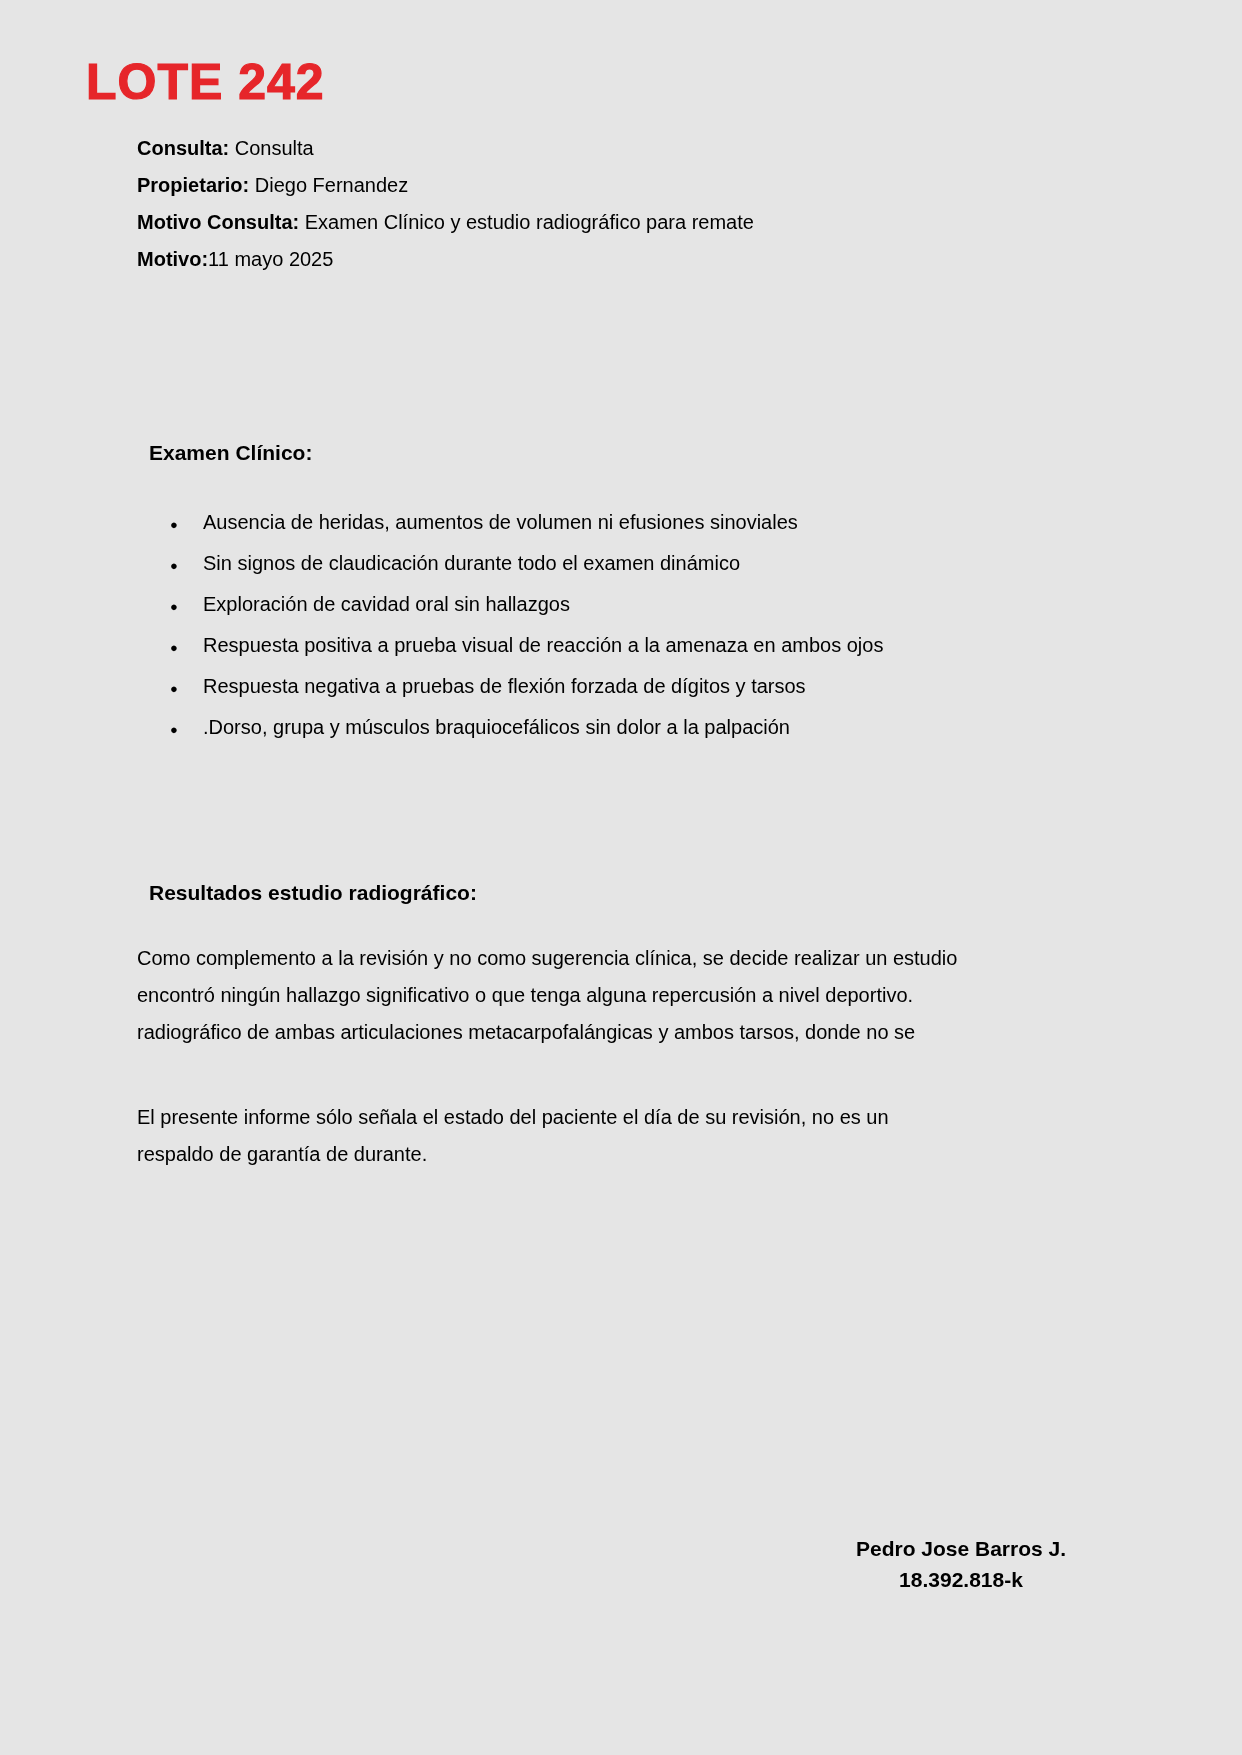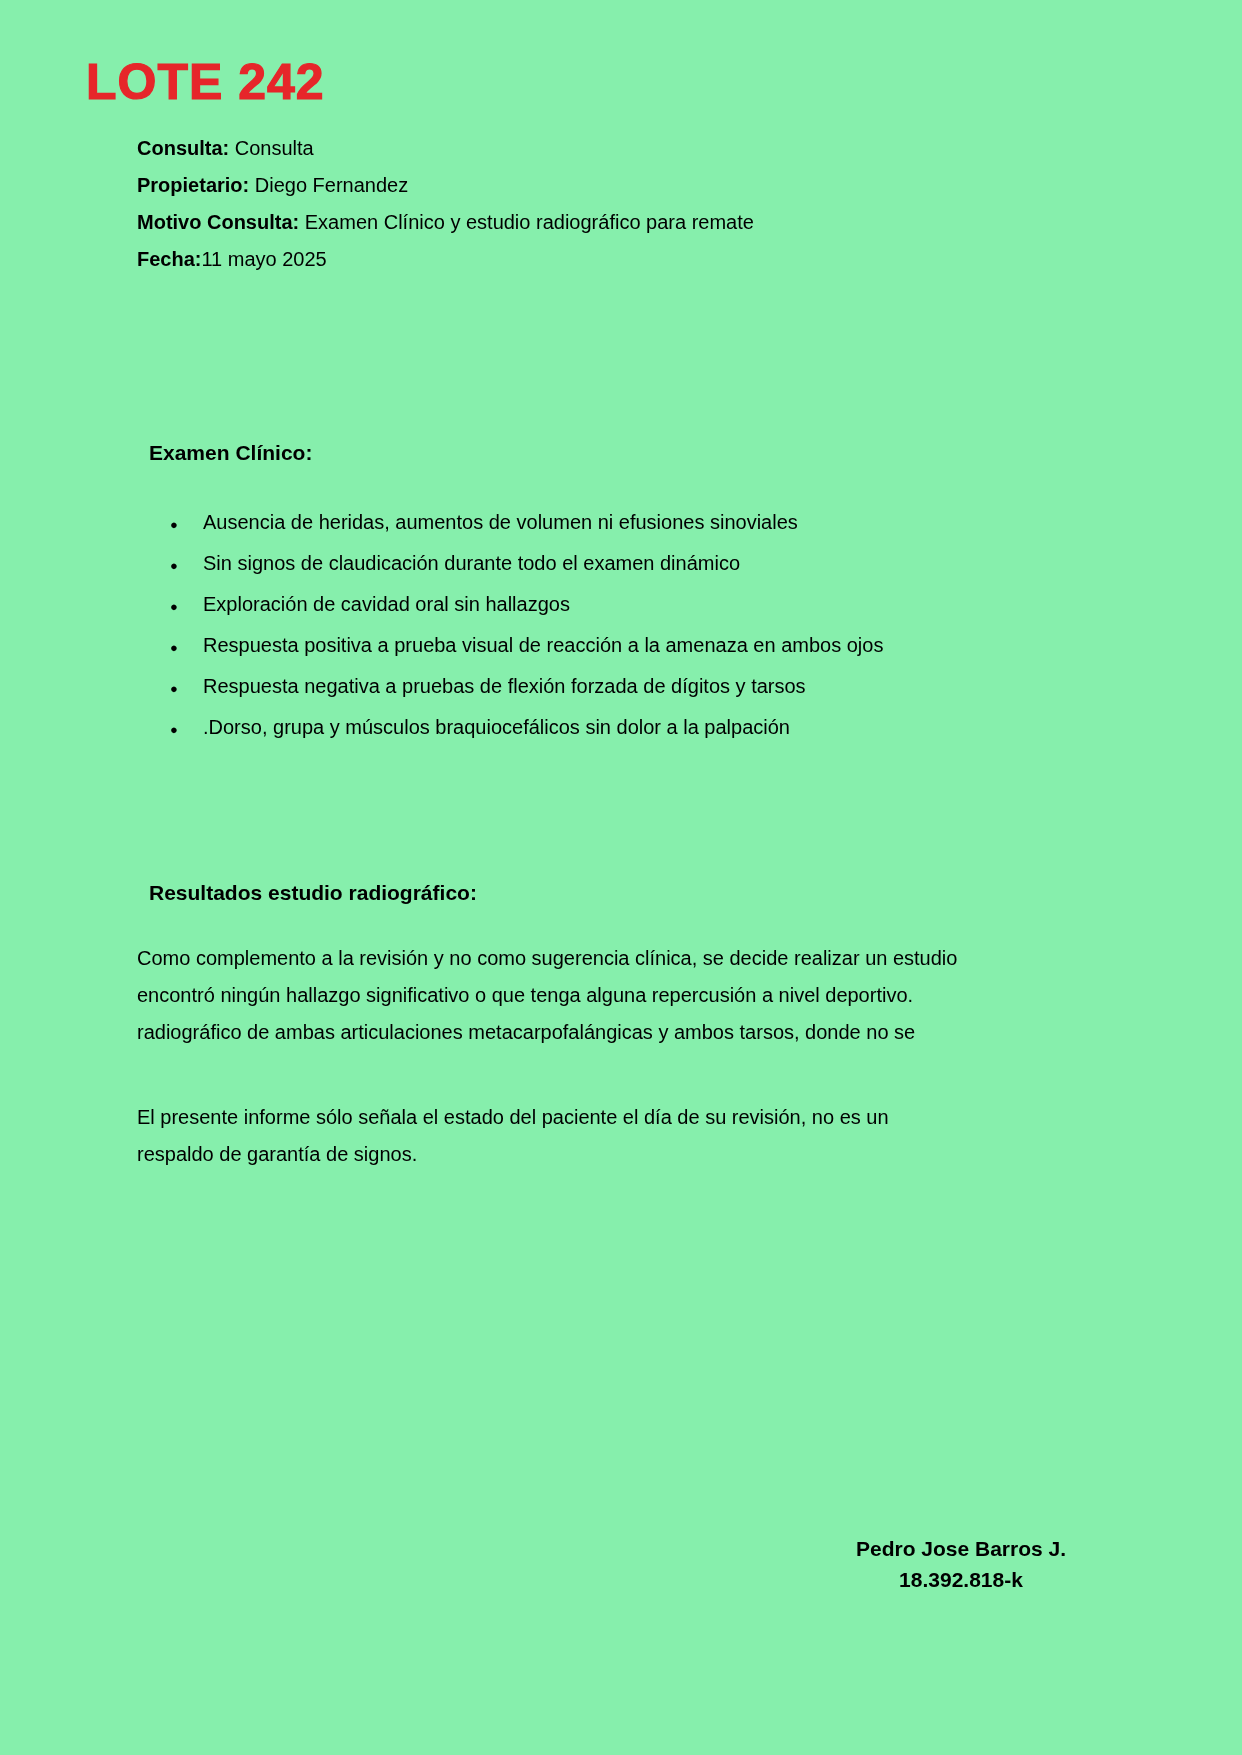--- a/index.html
+++ b/index.html
@@ -4,21 +4,21 @@
 <style>
   html, body {
     margin: 0;
     padding: 0;
     background: #ffffff;
   }
   .page {
     position: relative;
     width: 1242px;
     height: 1755px;
-    background: #86efac;
+    background: #e5e5e5;
     font-family: "Liberation Sans", sans-serif;
     color: #000000;
     overflow: hidden;
   }
   .doc-title {
     position: absolute;
     left: 86px;
     top: 52px;
     margin: 0;
     font-size: 50px;
@@ -94,21 +94,21 @@
 <body>
 
 <div class="page">
 
   <h1 class="doc-title" style="color: rgb(230, 38, 42);">LOTE 242</h1>
 
   <div class="info-block">
     <p class="info-line"><span class="info-label">Consulta:</span><span> Consulta</span></p>
     <p class="info-line"><span class="info-label">Propietario:</span><span> Diego Fernandez</span></p>
     <p class="info-line"><span class="info-label">Motivo Consulta:</span><span> Examen Clínico y estudio radiográfico para remate</span></p>
-    <p class="info-line"><span class="info-label">Fecha:</span><span>11 mayo 2025</span></p>
+    <p class="info-line"><span class="info-label">Motivo:</span><span>11 mayo 2025</span></p>
   </div>
 
   <h2 class="section-heading heading-exam">Examen Clínico:</h2>
 
   <ul class="bullet-list">
     <li class="bullet-item">
         <span class="bullet-dot">●</span>
         <span class="bullet-text">Ausencia de heridas, aumentos de volumen ni efusiones sinoviales</span>
       </li>
     <li class="bullet-item">
@@ -136,21 +136,21 @@
   <h2 class="section-heading heading-results">Resultados estudio radiográfico:</h2>
 
   <p class="paragraph para-1">
     <span class="para-line">Como complemento a la revisión y no como sugerencia clínica, se decide realizar un estudio</span>
     <span class="para-line">encontró ningún hallazgo significativo o que tenga alguna repercusión a nivel deportivo.</span>
     <span class="para-line">radiográfico de ambas articulaciones metacarpofalángicas y ambos tarsos, donde no se</span>
   </p>
 
   <p class="paragraph para-2">
     <span class="para-line">El presente informe sólo señala el estado del paciente el día de su revisión, no es un</span>
-    <span class="para-line">respaldo de garantía de signos.</span>
+    <span class="para-line">respaldo de garantía de durante.</span>
   </p>
 
   <div class="signature-block">
     <p class="signature-line">Pedro Jose Barros J.</p>
     <p class="signature-line">18.392.818-k</p>
   </div>
 
 </div>
 
 </body></html>

